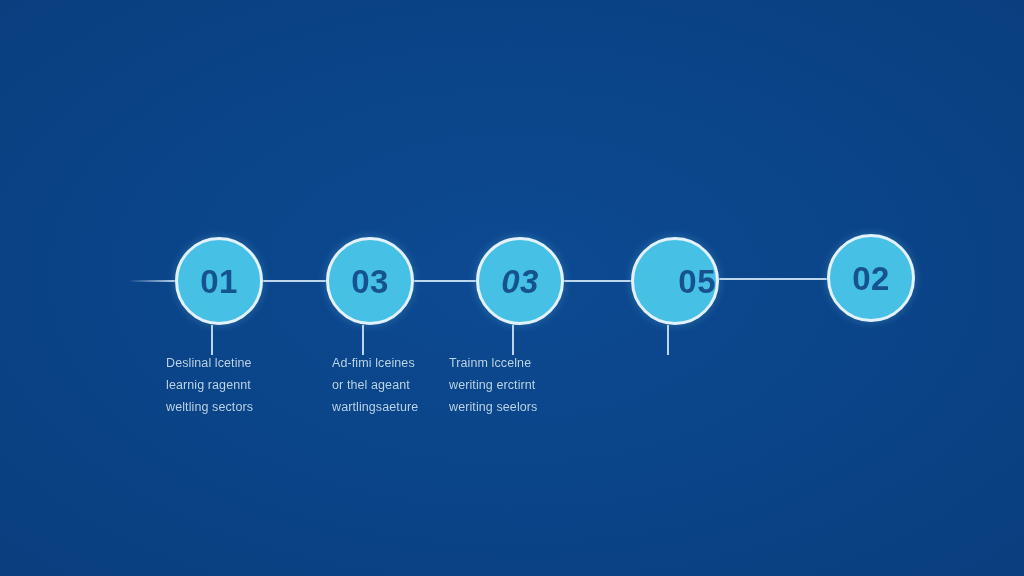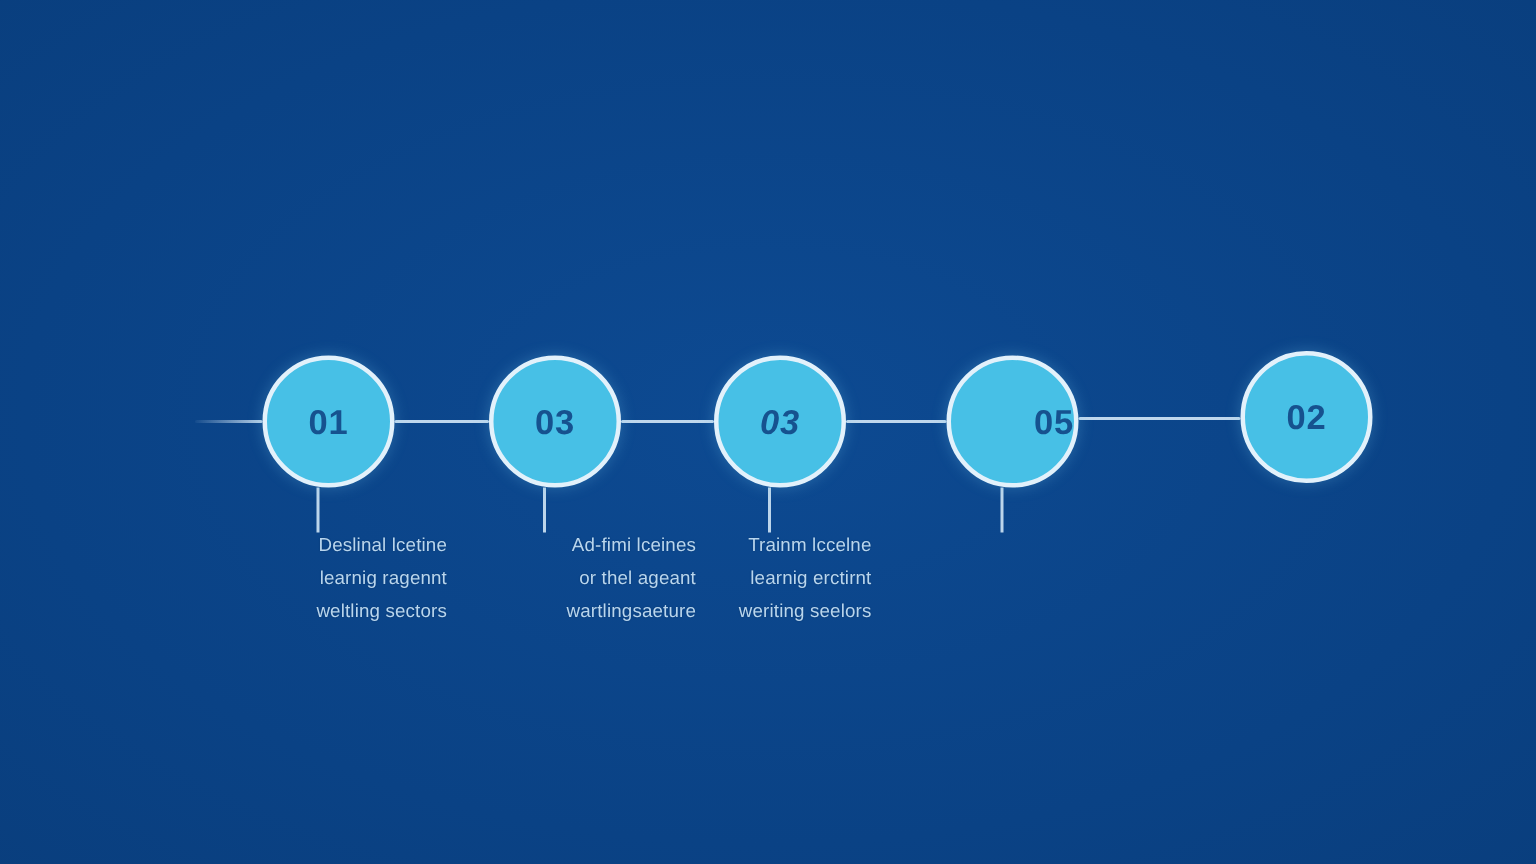--- a/index.html
+++ b/index.html
@@ -43,21 +43,21 @@
     border-radius: 50%;
     background: #47c0e6;
     border: 3px solid #e2f1fb;
     box-sizing: border-box;
     display: flex;
     align-items: center;
     justify-content: center;
     box-shadow: 0 0 10px rgba(120, 205, 240, 0.28);
   }
   .node-number {
-    font-size: 23px;
+    font-size: 33px;
     font-weight: bold;
     color: #16528f;
     letter-spacing: 0.5px;
     line-height: 1;
     user-select: none;
   }
 
   
   .stem {
     position: absolute;
@@ -66,21 +66,21 @@
     opacity: 0.9;
   }
 
   
   .caption {
     position: absolute;
     width: 132px;
     color: #b9d6ee;
     font-size: 12.5px;
     line-height: 22px;
-    text-align: right;
+    text-align: left;
     letter-spacing: 0.1px;
     text-shadow: 0 0 1px rgba(0,0,0,0.25);
   }
   .caption .cline {
     display: block;
     white-space: nowrap;
   }
 </style>
 </head>
 <body>
@@ -125,18 +125,18 @@
   </div>
 
   <div class="caption" style="left:332px; top:352px;">
     <span class="cline">Ad-fimi lceines</span>
     <span class="cline">or thel ageant</span>
     <span class="cline">wartlingsaeture</span>
   </div>
 
   <div class="caption" style="left:449px; top:352px;">
     <span class="cline">Trainm lccelne</span>
-    <span class="cline">learnig erctirnt</span>
+    <span class="cline">weriting erctirnt</span>
     <span class="cline">weriting seelors</span>
   </div>
 
 
 </div>
 
 </body></html>

